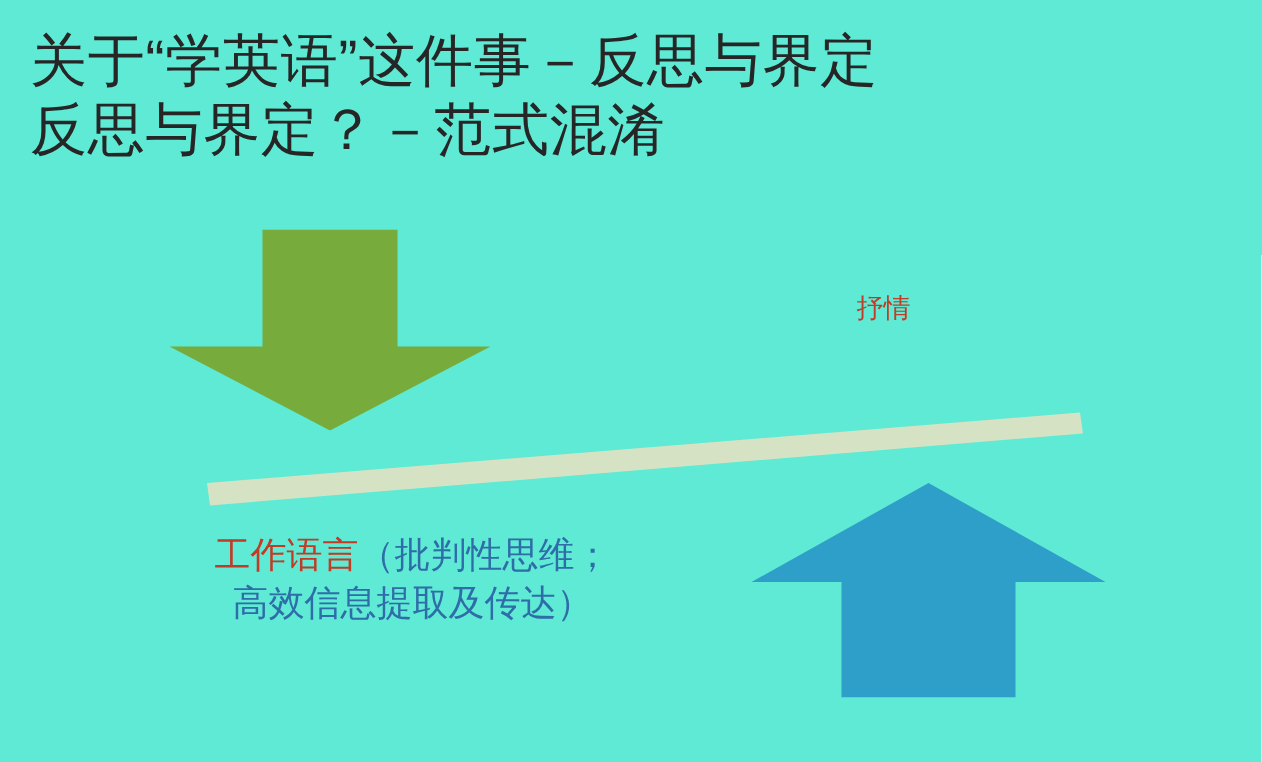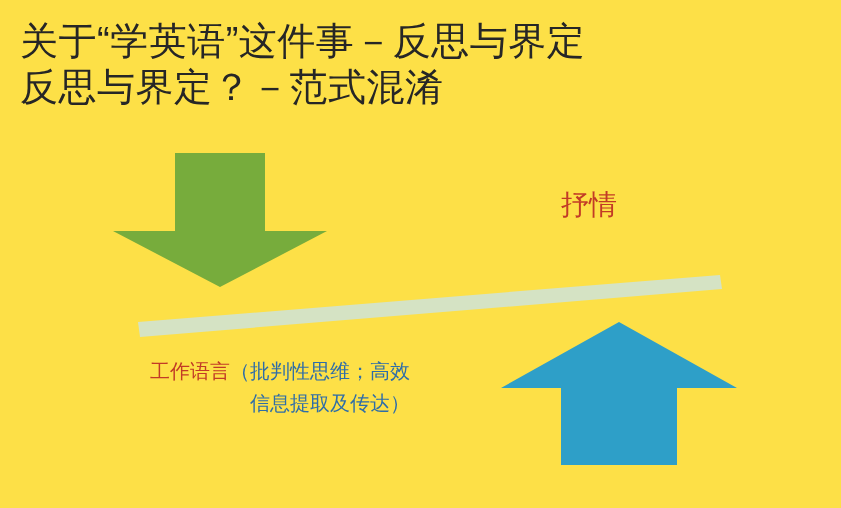--- a/index.html
+++ b/index.html
@@ -8,21 +8,21 @@
     padding: 0;
     background: #ffffff;
   }
   body {
     font-family: "Liberation Sans", "DejaVu Sans", sans-serif;
   }
   #slide {
     position: relative;
     width: 841px;
     height: 508px;
-    background: #fde047;
+    background: #5eead4;
     overflow: hidden;
   }
 
   
   #title-block {
     position: absolute;
     left: 20px;
     top: 18px;
     width: 790px;
   }
@@ -64,34 +64,34 @@
     pointer-events: none;
   }
 
   
   #label-lyrical {
     position: absolute;
     left: 534px;
     top: 190px;
     width: 110px;
     text-align: center;
-    font-size: 28px;
+    font-size: 18px;
     line-height: 30px;
     color: #C23B26;
     font-family: "Liberation Sans", "DejaVu Sans", sans-serif;
     white-space: nowrap;
   }
 
   #label-working {
     position: absolute;
     left: 140px;
     top: 355px;
     width: 270px;
-    text-align: right;
-    font-size: 20px;
+    text-align: center;
+    font-size: 24px;
     line-height: 32px;
     font-family: "Liberation Sans", "DejaVu Sans", sans-serif;
   }
   #label-working .seg-red {
     color: #C23B26;
   }
   #label-working .seg-blue {
     color: #2E6DA8;
   }
 </style>

